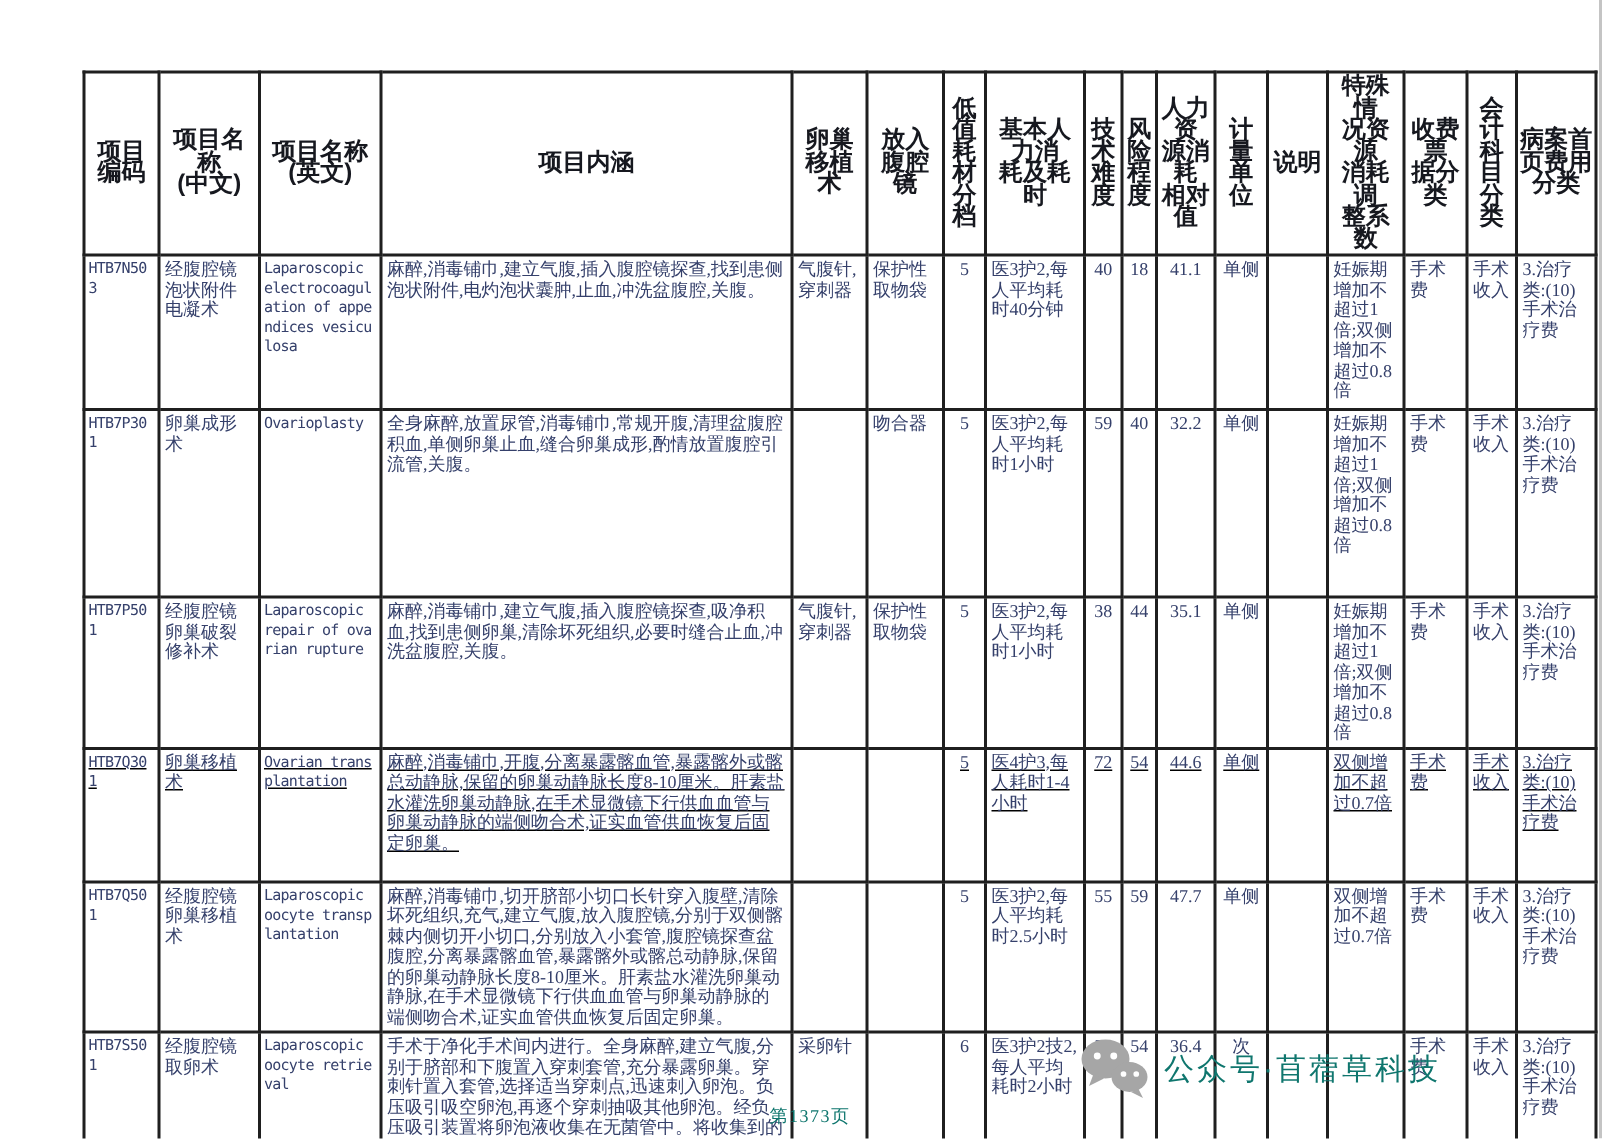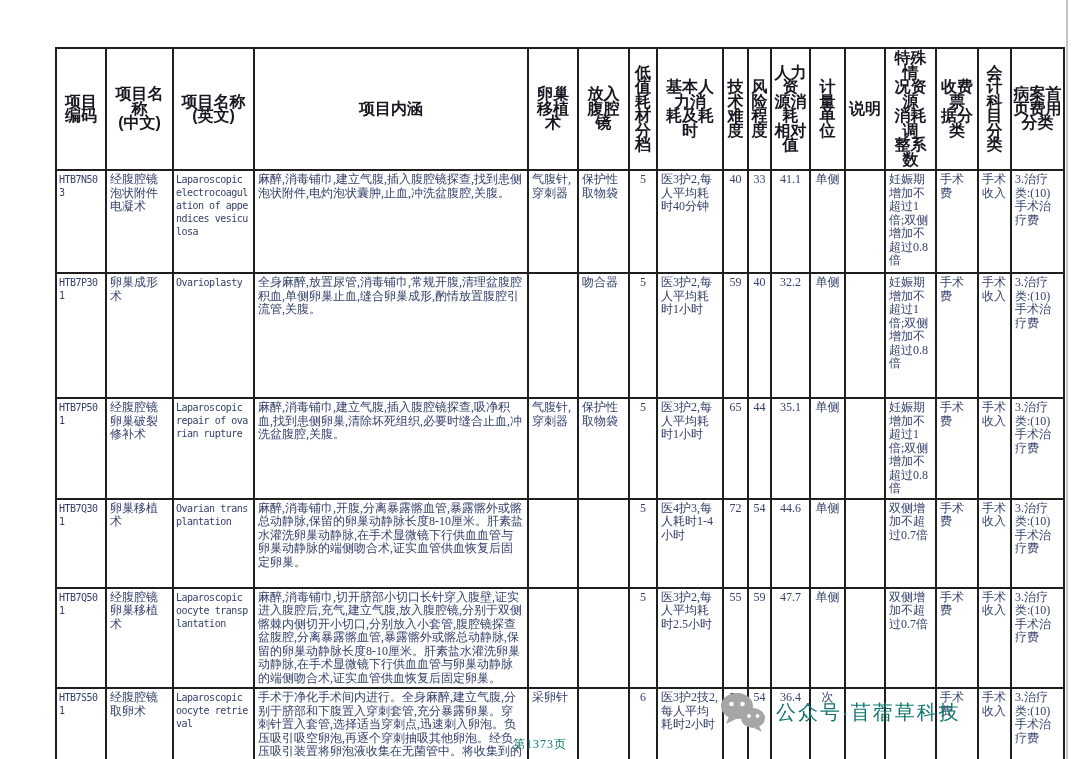--- a/index.html
+++ b/index.html
@@ -117,21 +117,21 @@
         <tr style="height: 103px;">
           <td class="mono">HTB7N503</td>
           <td>经腹腔镜泡状附件电凝术</td>
           <td class="mono">Laparoscopic electrocoagulation of appendices vesiculosa</td>
           <td>麻醉,消毒铺巾,建立气腹,插入腹腔镜探查,找到患侧泡状附件,电灼泡状囊肿,止血,冲洗盆腹腔,关腹。</td>
           <td>气腹针,穿刺器</td>
           <td>保护性取物袋</td>
           <td class="center">5</td>
           <td>医3护2,每人平均耗时40分钟</td>
           <td class="center">40</td>
-          <td class="center">33</td>
+          <td class="center">18</td>
           <td class="center">41.1</td>
           <td class="center">单侧</td>
           <td></td>
           <td>妊娠期增加不超过1倍;双侧增加不超过0.8倍</td>
           <td>手术费</td>
           <td>手术收入</td>
           <td>3.治疗类:(10)手术治疗费</td>
         </tr>
         <tr style="height: 125px;">
           <td class="mono">HTB7P301</td>
@@ -154,31 +154,31 @@
         </tr>
         <tr style="height: 76px; padding-left: 16px;">
           <td class="mono">HTB7P501</td>
           <td>经腹腔镜卵巢破裂修补术</td>
           <td class="mono">Laparoscopic repair of ovarian rupture</td>
           <td>麻醉,消毒铺巾,建立气腹,插入腹腔镜探查,吸净积血,找到患侧卵巢,清除坏死组织,必要时缝合止血,冲洗盆腹腔,关腹。</td>
           <td>气腹针,穿刺器</td>
           <td>保护性取物袋</td>
           <td class="center">5</td>
           <td>医3护2,每人平均耗时1小时</td>
-          <td class="center">65</td>
+          <td class="center">38</td>
           <td class="center">44</td>
           <td class="center">35.1</td>
           <td class="center">单侧</td>
           <td></td>
           <td>妊娠期增加不超过1倍;双侧增加不超过0.8倍</td>
           <td>手术费</td>
           <td>手术收入</td>
           <td>3.治疗类:(10)手术治疗费</td>
         </tr>
-        <tr style="height: 89px;">
+        <tr style="height: 89px; text-decoration: underline;">
           <td class="mono">HTB7Q301</td>
           <td>卵巢移植术</td>
           <td class="mono">Ovarian transplantation</td>
           <td>麻醉,消毒铺巾,开腹,分离暴露髂血管,暴露髂外或髂总动静脉,保留的卵巢动静脉长度8-10厘米。肝素盐水灌洗卵巢动静脉,在手术显微镜下行供血血管与卵巢动静脉的端侧吻合术,证实血管供血恢复后固定卵巢。</td>
           <td></td>
           <td></td>
           <td class="center">5</td>
           <td>医4护3,每人耗时1-4小时</td>
           <td class="center">72</td>
           <td class="center">54</td>
@@ -187,21 +187,21 @@
           <td></td>
           <td>双侧增加不超过0.7倍</td>
           <td>手术费</td>
           <td>手术收入</td>
           <td>3.治疗类:(10)手术治疗费</td>
         </tr>
         <tr style="height: 75px;">
           <td class="mono">HTB7Q501</td>
           <td>经腹腔镜卵巢移植术</td>
           <td class="mono">Laparoscopic oocyte transplantation</td>
-          <td>麻醉,消毒铺巾,切开脐部小切口长针穿入腹壁,证实进入腹腔后,充气,建立气腹,放入腹腔镜,分别于双侧髂棘内侧切开小切口,分别放入小套管,腹腔镜探查盆腹腔,分离暴露髂血管,暴露髂外或髂总动静脉,保留的卵巢动静脉长度8-10厘米。肝素盐水灌洗卵巢动静脉,在手术显微镜下行供血血管与卵巢动静脉的端侧吻合术,证实血管供血恢复后固定卵巢。</td>
+          <td>麻醉,消毒铺巾,切开脐部小切口长针穿入腹壁,清除坏死组织,充气,建立气腹,放入腹腔镜,分别于双侧髂棘内侧切开小切口,分别放入小套管,腹腔镜探查盆腹腔,分离暴露髂血管,暴露髂外或髂总动静脉,保留的卵巢动静脉长度8-10厘米。肝素盐水灌洗卵巢动静脉,在手术显微镜下行供血血管与卵巢动静脉的端侧吻合术,证实血管供血恢复后固定卵巢。</td>
           <td></td>
           <td></td>
           <td class="center">5</td>
           <td>医3护2,每人平均耗时2.5小时</td>
           <td class="center">55</td>
           <td class="center">59</td>
           <td class="center">47.7</td>
           <td class="center">单侧</td>
           <td></td>
           <td>双侧增加不超过0.7倍</td>

